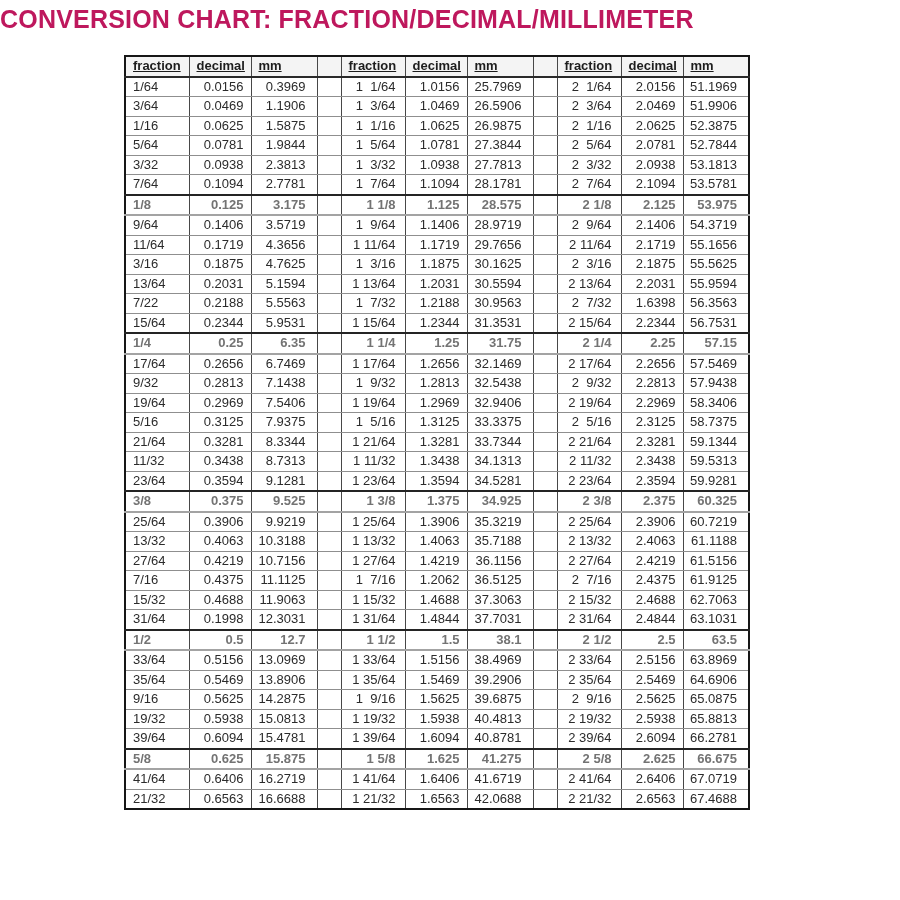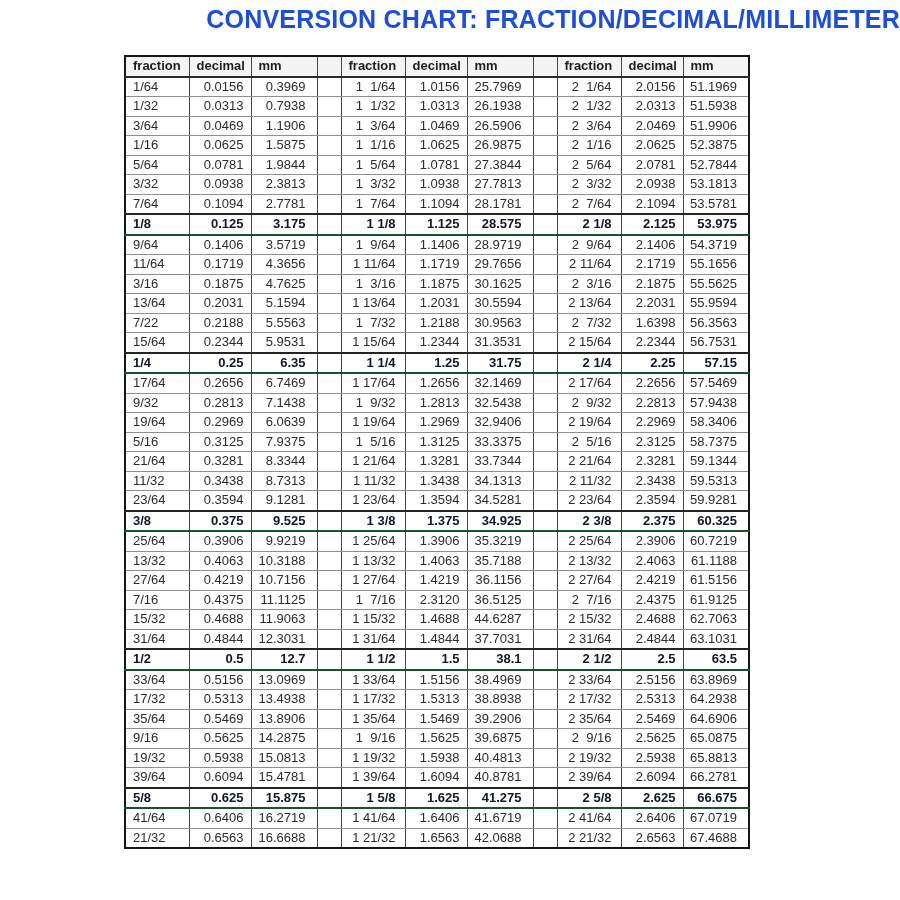--- a/index.html
+++ b/index.html
@@ -7,24 +7,24 @@
     width: 900px; height: 900px;
     background: #ffffff;
     font-family: "Liberation Sans", "DejaVu Sans", sans-serif;
     position: relative;
     overflow: hidden;
   }
   .title {
     position: absolute;
     top: 5px; left: 0;
     width: 900px;
-    text-align: right;
+    text-align: left;
     font-size: 25px;
     font-weight: bold;
-    color: #1d4ed8;
+    color: #be185d;
     letter-spacing: 0.2px;
     white-space: nowrap;
   }
   table.conv {
     position: absolute;
     left: 124px;
     top: 55px;
     border-collapse: collapse;
     table-layout: fixed;
     border: 2px solid #161616;
@@ -44,31 +44,32 @@
     background: #ffffff;
   }
   th {
     font-weight: bold;
     text-align: left;
     padding-left: 7px;
     color: #1d1d1d;
     border-top: 2px solid #161616;
     border-bottom: 2px solid #2a2a2a;
     background: #f4f4f4;
+    text-decoration: underline;
   }
   .c-f1  { text-align: left;  padding-left: 7px; margin-top: 44px; }
   .c-dec { text-align: right; padding-right: 7px; }
   .c-mm  { text-align: right; padding-right: 11px; }
   .c-f23 { text-align: right; padding-right: 9px; white-space: pre; }
   .c-sp  { }
   tr.bold-row td {
     font-weight: bold;
-    color: #0f172a;
+    color: #737373;
     border-top: 2px solid #242424;
-    border-bottom: 2px solid #14532d;
+    border-bottom: 2px solid #a3a3a3;
   }
 </style>
 </head>
 <body>
 
 <div class="title">CONVERSION CHART: FRACTION/DECIMAL/MILLIMETER</div>
 
 <table class="conv">
   <colgroup>
     <col style="width:64px">
@@ -106,33 +107,20 @@
         <td class="c-sp"></td>
         <td class="c-f23">1  1/64</td>
         <td class="c-dec">1.0156</td>
         <td class="c-mm">25.7969</td>
         <td class="c-sp"></td>
         <td class="c-f23">2  1/64</td>
         <td class="c-dec">2.0156</td>
         <td class="c-mm">51.1969</td>
       </tr>
       <tr>
-        <td class="c-f1">1/32</td>
-        <td class="c-dec">0.0313</td>
-        <td class="c-mm">0.7938</td>
-        <td class="c-sp"></td>
-        <td class="c-f23">1  1/32</td>
-        <td class="c-dec">1.0313</td>
-        <td class="c-mm">26.1938</td>
-        <td class="c-sp"></td>
-        <td class="c-f23">2  1/32</td>
-        <td class="c-dec">2.0313</td>
-        <td class="c-mm">51.5938</td>
-      </tr>
-      <tr>
         <td class="c-f1">3/64</td>
         <td class="c-dec">0.0469</td>
         <td class="c-mm">1.1906</td>
         <td class="c-sp"></td>
         <td class="c-f23">1  3/64</td>
         <td class="c-dec">1.0469</td>
         <td class="c-mm">26.5906</td>
         <td class="c-sp"></td>
         <td class="c-f23">2  3/64</td>
         <td class="c-dec">2.0469</td>
@@ -316,21 +304,21 @@
         <td class="c-dec">1.2813</td>
         <td class="c-mm">32.5438</td>
         <td class="c-sp"></td>
         <td class="c-f23">2  9/32</td>
         <td class="c-dec">2.2813</td>
         <td class="c-mm">57.9438</td>
       </tr>
       <tr>
         <td class="c-f1">19/64</td>
         <td class="c-dec">0.2969</td>
-        <td class="c-mm">6.0639</td>
+        <td class="c-mm">7.5406</td>
         <td class="c-sp"></td>
         <td class="c-f23">1 19/64</td>
         <td class="c-dec">1.2969</td>
         <td class="c-mm">32.9406</td>
         <td class="c-sp"></td>
         <td class="c-f23">2 19/64</td>
         <td class="c-dec">2.2969</td>
         <td class="c-mm">58.3406</td>
       </tr>
       <tr>
@@ -436,43 +424,43 @@
         <td class="c-f23">2 27/64</td>
         <td class="c-dec">2.4219</td>
         <td class="c-mm">61.5156</td>
       </tr>
       <tr>
         <td class="c-f1">7/16</td>
         <td class="c-dec">0.4375</td>
         <td class="c-mm">11.1125</td>
         <td class="c-sp"></td>
         <td class="c-f23">1  7/16</td>
-        <td class="c-dec">2.3120</td>
+        <td class="c-dec">1.2062</td>
         <td class="c-mm">36.5125</td>
         <td class="c-sp"></td>
         <td class="c-f23">2  7/16</td>
         <td class="c-dec">2.4375</td>
         <td class="c-mm">61.9125</td>
       </tr>
       <tr>
         <td class="c-f1">15/32</td>
         <td class="c-dec">0.4688</td>
         <td class="c-mm">11.9063</td>
         <td class="c-sp"></td>
         <td class="c-f23">1 15/32</td>
         <td class="c-dec">1.4688</td>
-        <td class="c-mm">44.6287</td>
+        <td class="c-mm">37.3063</td>
         <td class="c-sp"></td>
         <td class="c-f23">2 15/32</td>
         <td class="c-dec">2.4688</td>
         <td class="c-mm">62.7063</td>
       </tr>
       <tr>
         <td class="c-f1">31/64</td>
-        <td class="c-dec">0.4844</td>
+        <td class="c-dec">0.1998</td>
         <td class="c-mm">12.3031</td>
         <td class="c-sp"></td>
         <td class="c-f23">1 31/64</td>
         <td class="c-dec">1.4844</td>
         <td class="c-mm">37.7031</td>
         <td class="c-sp"></td>
         <td class="c-f23">2 31/64</td>
         <td class="c-dec">2.4844</td>
         <td class="c-mm">63.1031</td>
       </tr>
@@ -496,33 +484,20 @@
         <td class="c-sp"></td>
         <td class="c-f23">1 33/64</td>
         <td class="c-dec">1.5156</td>
         <td class="c-mm">38.4969</td>
         <td class="c-sp"></td>
         <td class="c-f23">2 33/64</td>
         <td class="c-dec">2.5156</td>
         <td class="c-mm">63.8969</td>
       </tr>
       <tr>
-        <td class="c-f1">17/32</td>
-        <td class="c-dec">0.5313</td>
-        <td class="c-mm">13.4938</td>
-        <td class="c-sp"></td>
-        <td class="c-f23">1 17/32</td>
-        <td class="c-dec">1.5313</td>
-        <td class="c-mm">38.8938</td>
-        <td class="c-sp"></td>
-        <td class="c-f23">2 17/32</td>
-        <td class="c-dec">2.5313</td>
-        <td class="c-mm">64.2938</td>
-      </tr>
-      <tr>
         <td class="c-f1">35/64</td>
         <td class="c-dec">0.5469</td>
         <td class="c-mm">13.8906</td>
         <td class="c-sp"></td>
         <td class="c-f23">1 35/64</td>
         <td class="c-dec">1.5469</td>
         <td class="c-mm">39.2906</td>
         <td class="c-sp"></td>
         <td class="c-f23">2 35/64</td>
         <td class="c-dec">2.5469</td>

